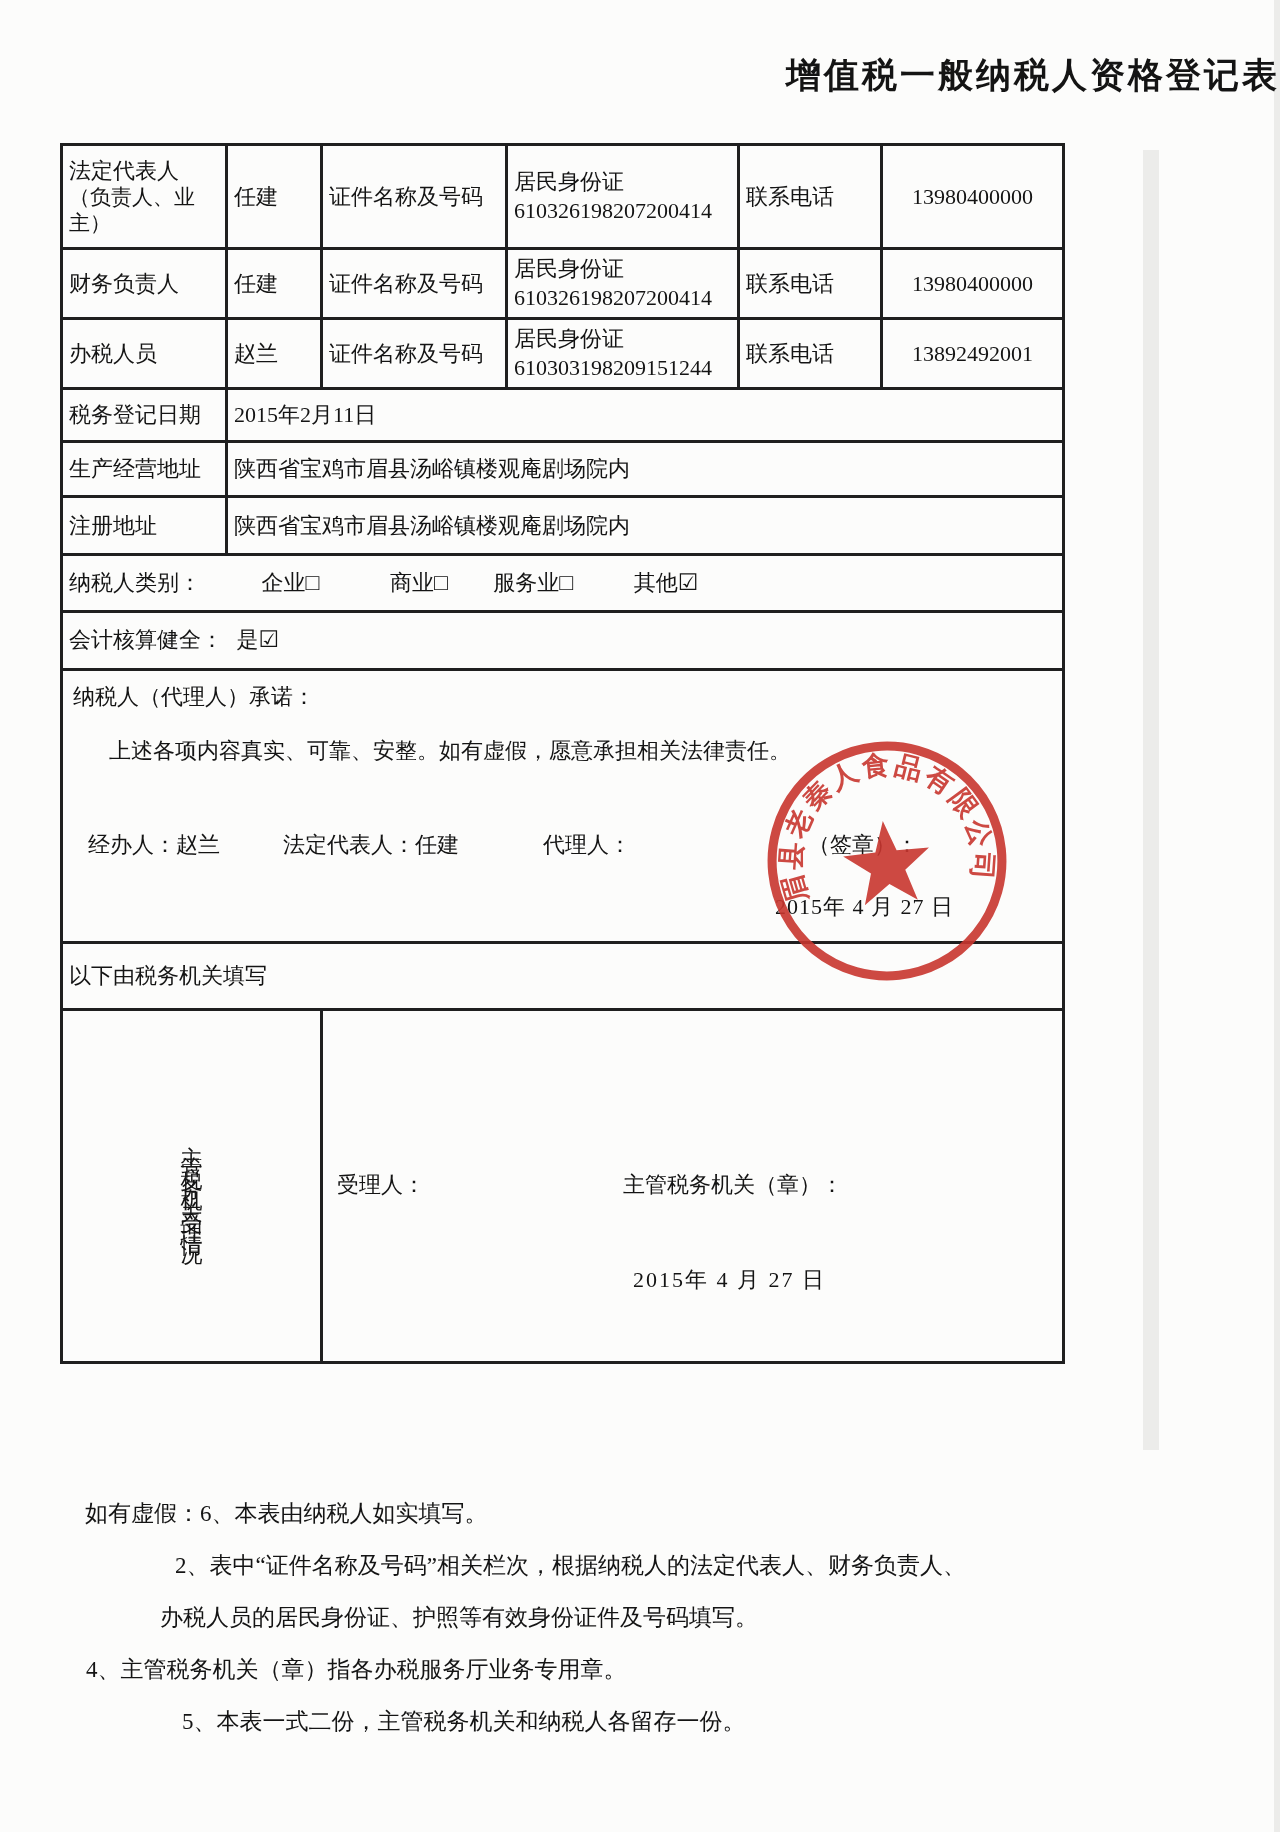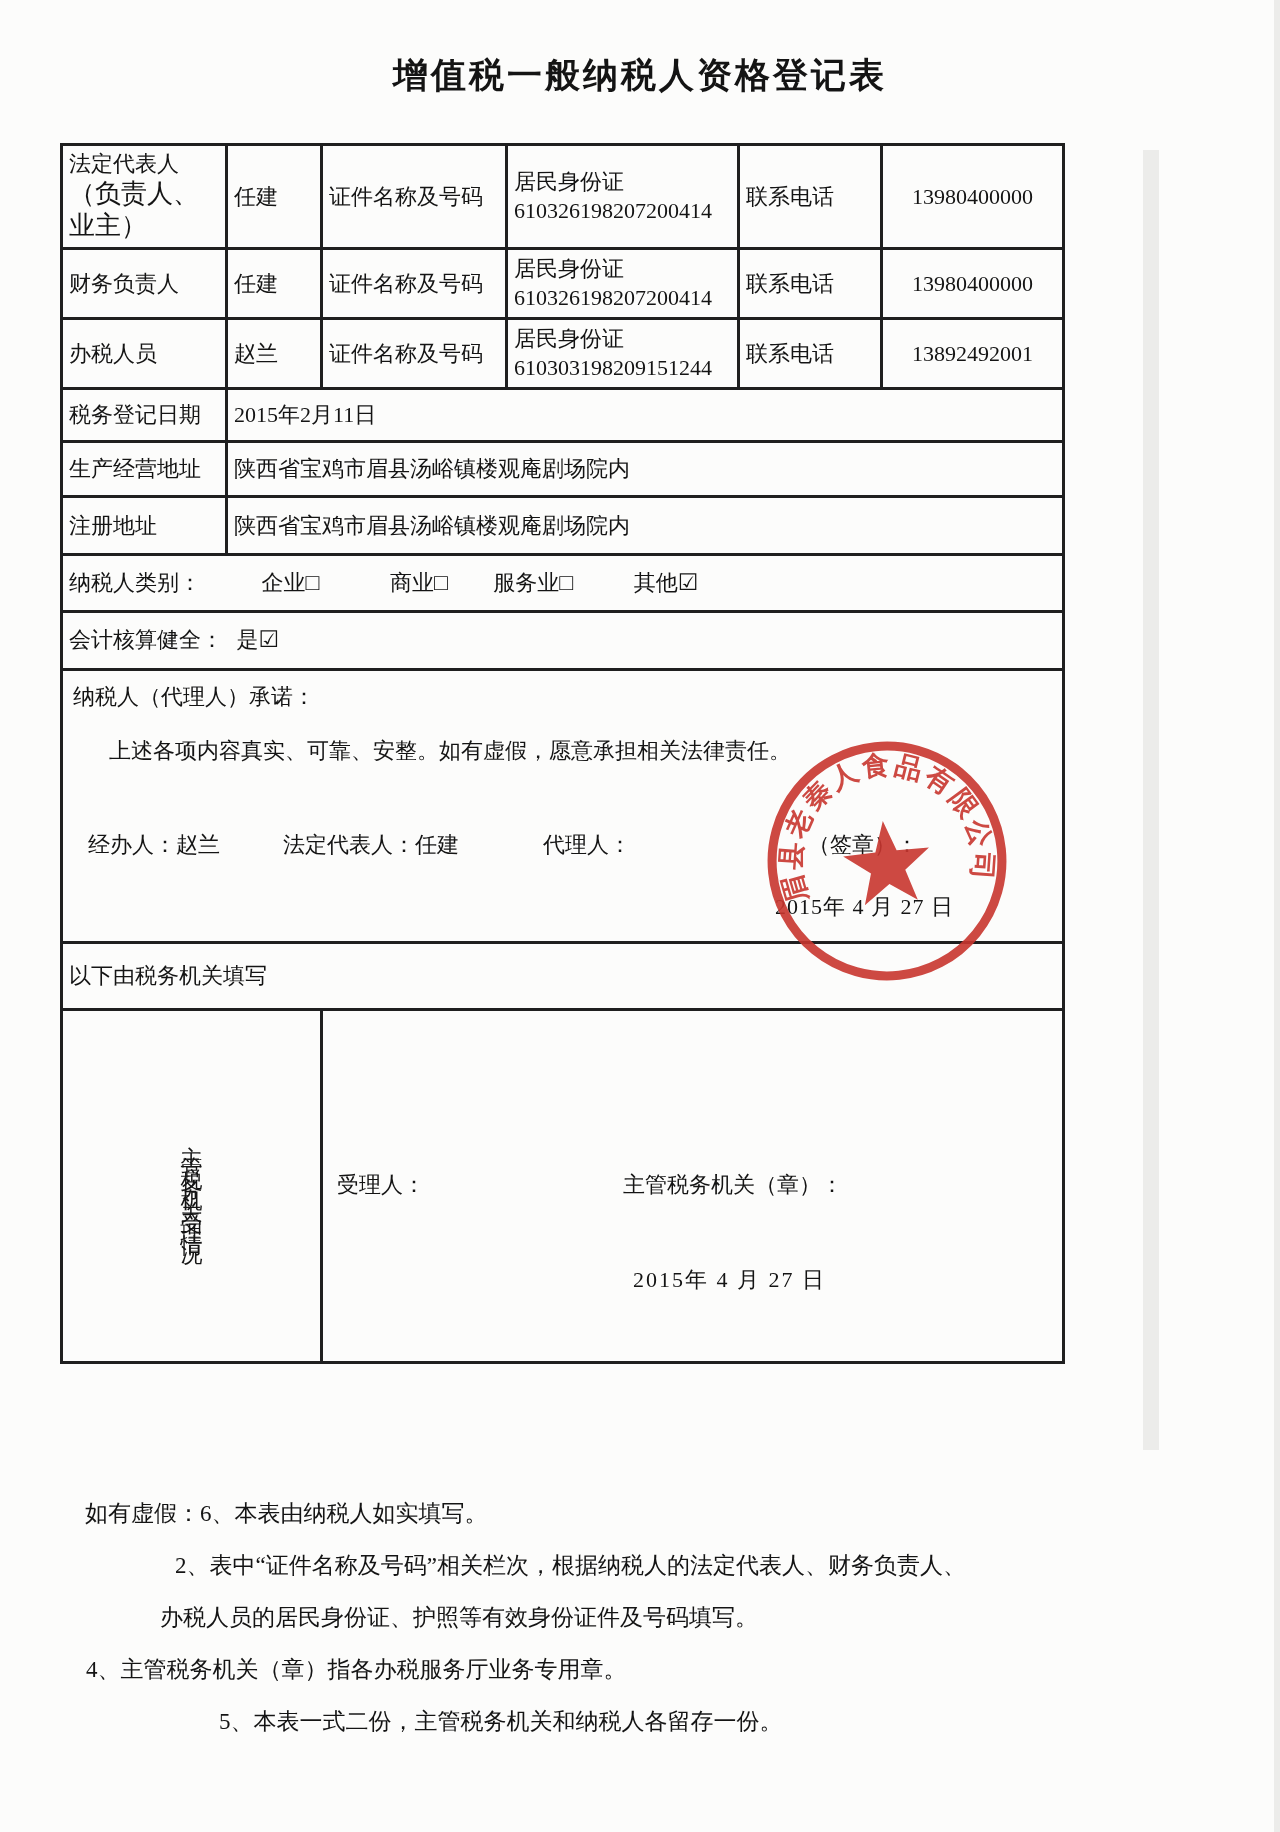--- a/index.html
+++ b/index.html
@@ -13,42 +13,42 @@
     overflow:hidden;
   }
   
   .scan-band { position:absolute; left:1143px; top:150px; width:16px; height:1300px;
     background:#e4e4e0; opacity:.65; }
   .scan-edge { position:absolute; right:0; top:0; width:6px; height:100%;
     background:#ececea; }
 
   .title {
     position:absolute; top:52px; left:0; width:100%;
-    margin:0; text-align:center;
+    margin:0; text-align:right;
     font-size:35px; font-weight:bold; letter-spacing:3px;
   }
 
   table.form {
     position:absolute; left:60px; top:143px;
     width:1002px; table-layout:fixed; border-collapse:collapse;
   }
   table.form td {
     border:3px solid #1f1f1f;
     font-size:22px; line-height:1.25;
     padding:2px 6px; vertical-align:middle;
     overflow:visible;
   }
   .lbl { padding-left:8px; }
   .ctr { text-align:center; }
   .r1 { height:53px; } .r2 { height:104px; } .r3 { height:70px; } .r4 { height:70px; }
   .r5 { height:53px; } .r6 { height:55px; } .r7 { height:58px; }
   .r8 { height:57px; } .r9 { height:58px; } .r10 { height:54px; }
   .r11 { height:273px; } .r12 { height:67px; } .r13 { height:353px; }
 
-  .role-sub { font-size:26px; }
+  .role-sub { font-size:21px; }
   .cert-val div { line-height:1.3; }
 
   .opt { white-space:nowrap; }
   .opt .mark { font-size:23px; }
   .o-m1 { margin-left:55px; } .o-m2 { margin-left:65px; }
   .o-m3 { margin-left:40px; } .o-m4 { margin-left:55px;text-align:center; }
   .acc-mark { margin-left:8px; }
   .eff-first { margin-left:10px; } .eff-second { margin-left:78px; }
 
   .promise-cell { position:relative; padding:0; }
@@ -79,21 +79,21 @@
   .acc-authority { position:absolute; left:300px; }
   .acc-date { position:absolute; top:255px; left:310px; letter-spacing:2px; }
 
   .notes { position:absolute; left:0; top:1488px; width:1280px; font-size:23px; }
   .notes div { line-height:52px; white-space:nowrap; }
   .note-l1 { padding-left:85px; }
   .note-l2 { padding-left:175px; }
   .note-l3 { padding-left:160px; }
   .note-l4 { padding-left:172px; }
   .note-l5 { padding-left:86px; }
-  .note-l6 { padding-left:182px;margin-left:37px; }
+  .note-l6 { padding-left:182px; }
 
   .stamp text { font-weight:bold; }
 </style>
 </head>
 <body>
 
 <div class="page">
   <div class="scan-band"></div>
   <div class="scan-edge"></div>
 

